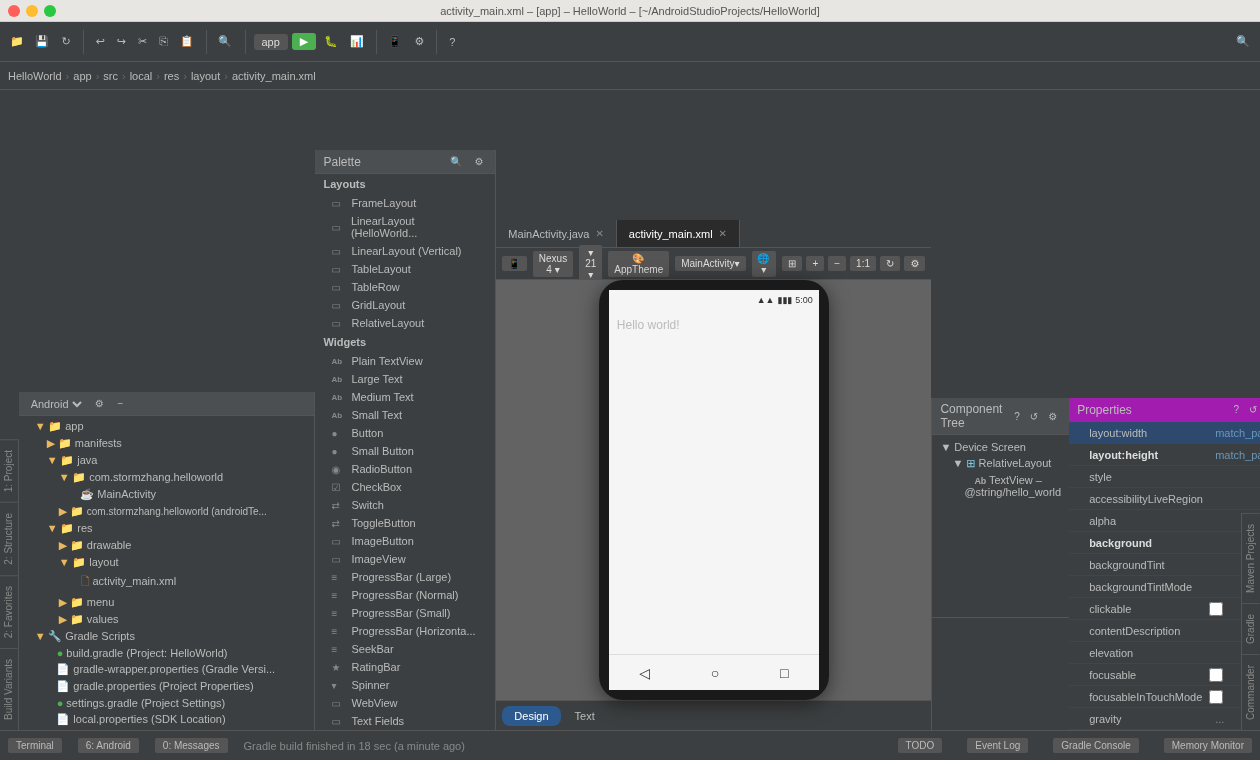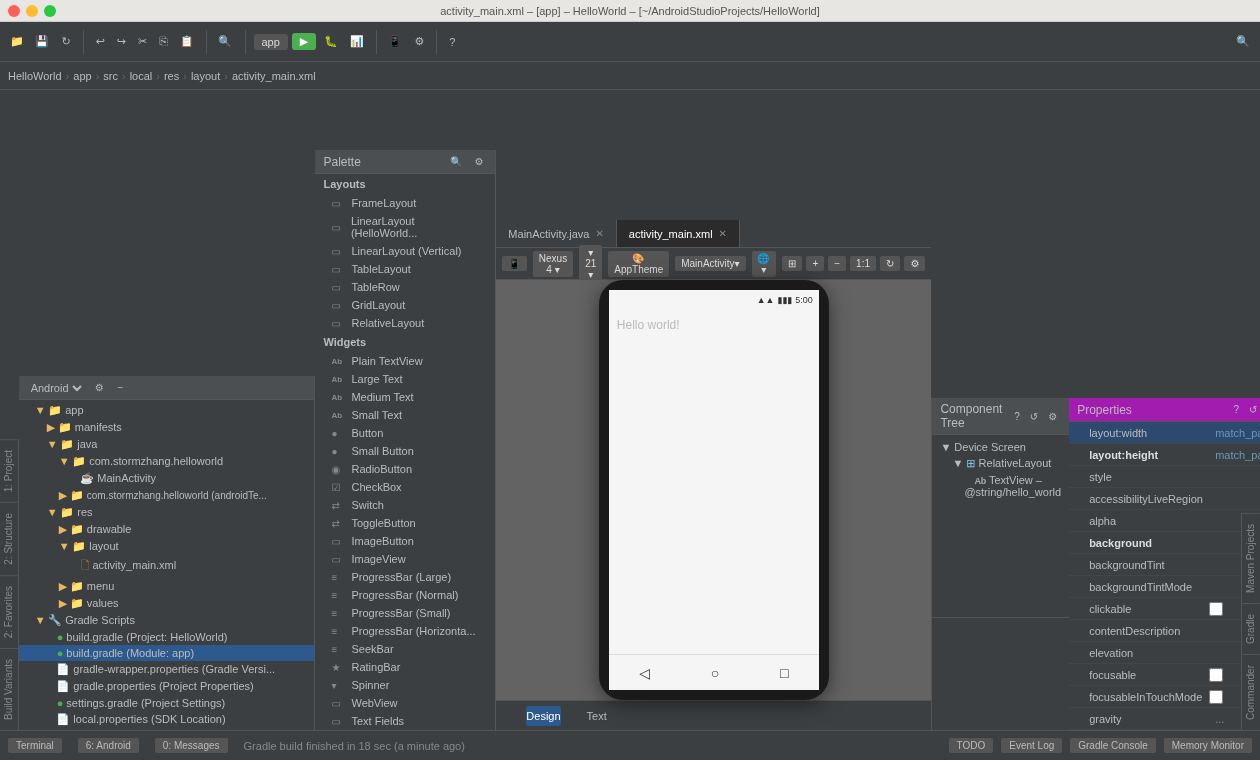--- a/index.html
+++ b/index.html
@@ -60,21 +60,21 @@
     
     #phone-mockup { width: 230px; height: 420px; background: #1a1a1a; border-radius: 24px; padding: 10px; box-shadow: 0 4px 20px rgba(0,0,0,0.5); position: relative; }
     #phone-screen { background: #f5f5f5; width: 100%; height: 100%; border-radius: 4px; display: flex; flex-direction: column; }
     #phone-status-bar { background: #f5f5f5; height: 20px; display: flex; justify-content: flex-end; align-items: center; padding: 0 6px; font-size: 9px; color: #333; }
     #phone-content { flex: 1; padding: 8px; position: relative; }
     #phone-nav-bar { background: #f5f5f5; height: 36px; display: flex; align-items: center; justify-content: space-around; border-top: 1px solid #ddd; }
     .nav-btn { font-size: 14px; color: #333; }
 
     
     #bottom-tabs { background: #3c3f41; height: 30px; display: flex; align-items: center; padding: 0 6px; gap: 2px; border-top: 1px solid #555; }
-    .bottom-tab { padding: 4px 0; font-size: 11px; color: #bbb; cursor: pointer; border-radius: 3px; margin-left: 24px; }
+    .bottom-tab { padding: 4px 12px; font-size: 11px; color: #bbb; cursor: pointer; border-radius: 8px; }
     .bottom-tab.active { background: #2d5a8e; color: #fff; }
 
     
     #palette-panel { width: 195px; background: #3c3f41; border-right: 1px solid #555; display: flex; flex-direction: column; }
     #palette-header { background: #4b4f52; padding: 4px 8px; display: flex; align-items: center; justify-content: space-between; border-bottom: 1px solid #555; font-size: 12px; color: #bbb; }
     #palette-list { flex: 1; overflow-y: auto; font-size: 11px; }
     .palette-section { padding: 4px 8px; color: #bbb; font-weight: bold; background: #3c3f41; }
     .palette-item { padding: 3px 16px; color: #bbb; cursor: pointer; display: flex; align-items: center; gap: 4px; }
     .pi-icon { font-size: 10px; color: #888; width: 16px; }
 
@@ -226,23 +226,20 @@
       <div class="tree-item tree-indent-3">
         <span class="folder-icon">▶</span><span class="folder-icon">📁</span>values
       </div>
 
       <div class="tree-item tree-indent-1">
         <span class="folder-icon">▼</span><span class="gradle-icon">🔧</span>Gradle Scripts
       </div>
       <div class="tree-item tree-indent-2">
         <span style="margin-left:10px;"></span><span class="green-dot">●</span>build.gradle (Project: HelloWorld)
       </div>
-      <div class="tree-item tree-indent-2 selected">
-        <span style="margin-left:10px;"></span><span class="green-dot">●</span>build.gradle (Module: app)
-      </div>
       <div class="tree-item tree-indent-2">
         <span style="margin-left:10px;"></span><span class="file-icon">📄</span>gradle-wrapper.properties (Gradle Versi...
       </div>
       <div class="tree-item tree-indent-2">
         <span style="margin-left:10px;"></span><span class="file-icon">📄</span>gradle.properties (Project Properties)
       </div>
       <div class="tree-item tree-indent-2">
         <span style="margin-left:10px;"></span><span class="green-dot">●</span>settings.gradle (Project Settings)
       </div>
       <div class="tree-item tree-indent-2">
@@ -541,19 +538,19 @@
     <div class="side-tab">Commander</div>
   </div>
 
 </div>
 
 <div id="status-bar">
   <button class="status-btn">Terminal</button>
   <button class="status-btn">6: Android</button>
   <button class="status-btn">0: Messages</button>
   <span>Gradle build finished in 18 sec (a minute ago)</span>
-  <div style="margin-left:auto;display:flex;gap:8px;">
+  <div style="margin-left:auto;display:flex;gap:25px;">
     <button class="status-btn">TODO</button>
     <button class="status-btn">Event Log</button>
     <button class="status-btn">Gradle Console</button>
     <button class="status-btn">Memory Monitor</button>
   </div>
 </div>
 
 </body></html>

